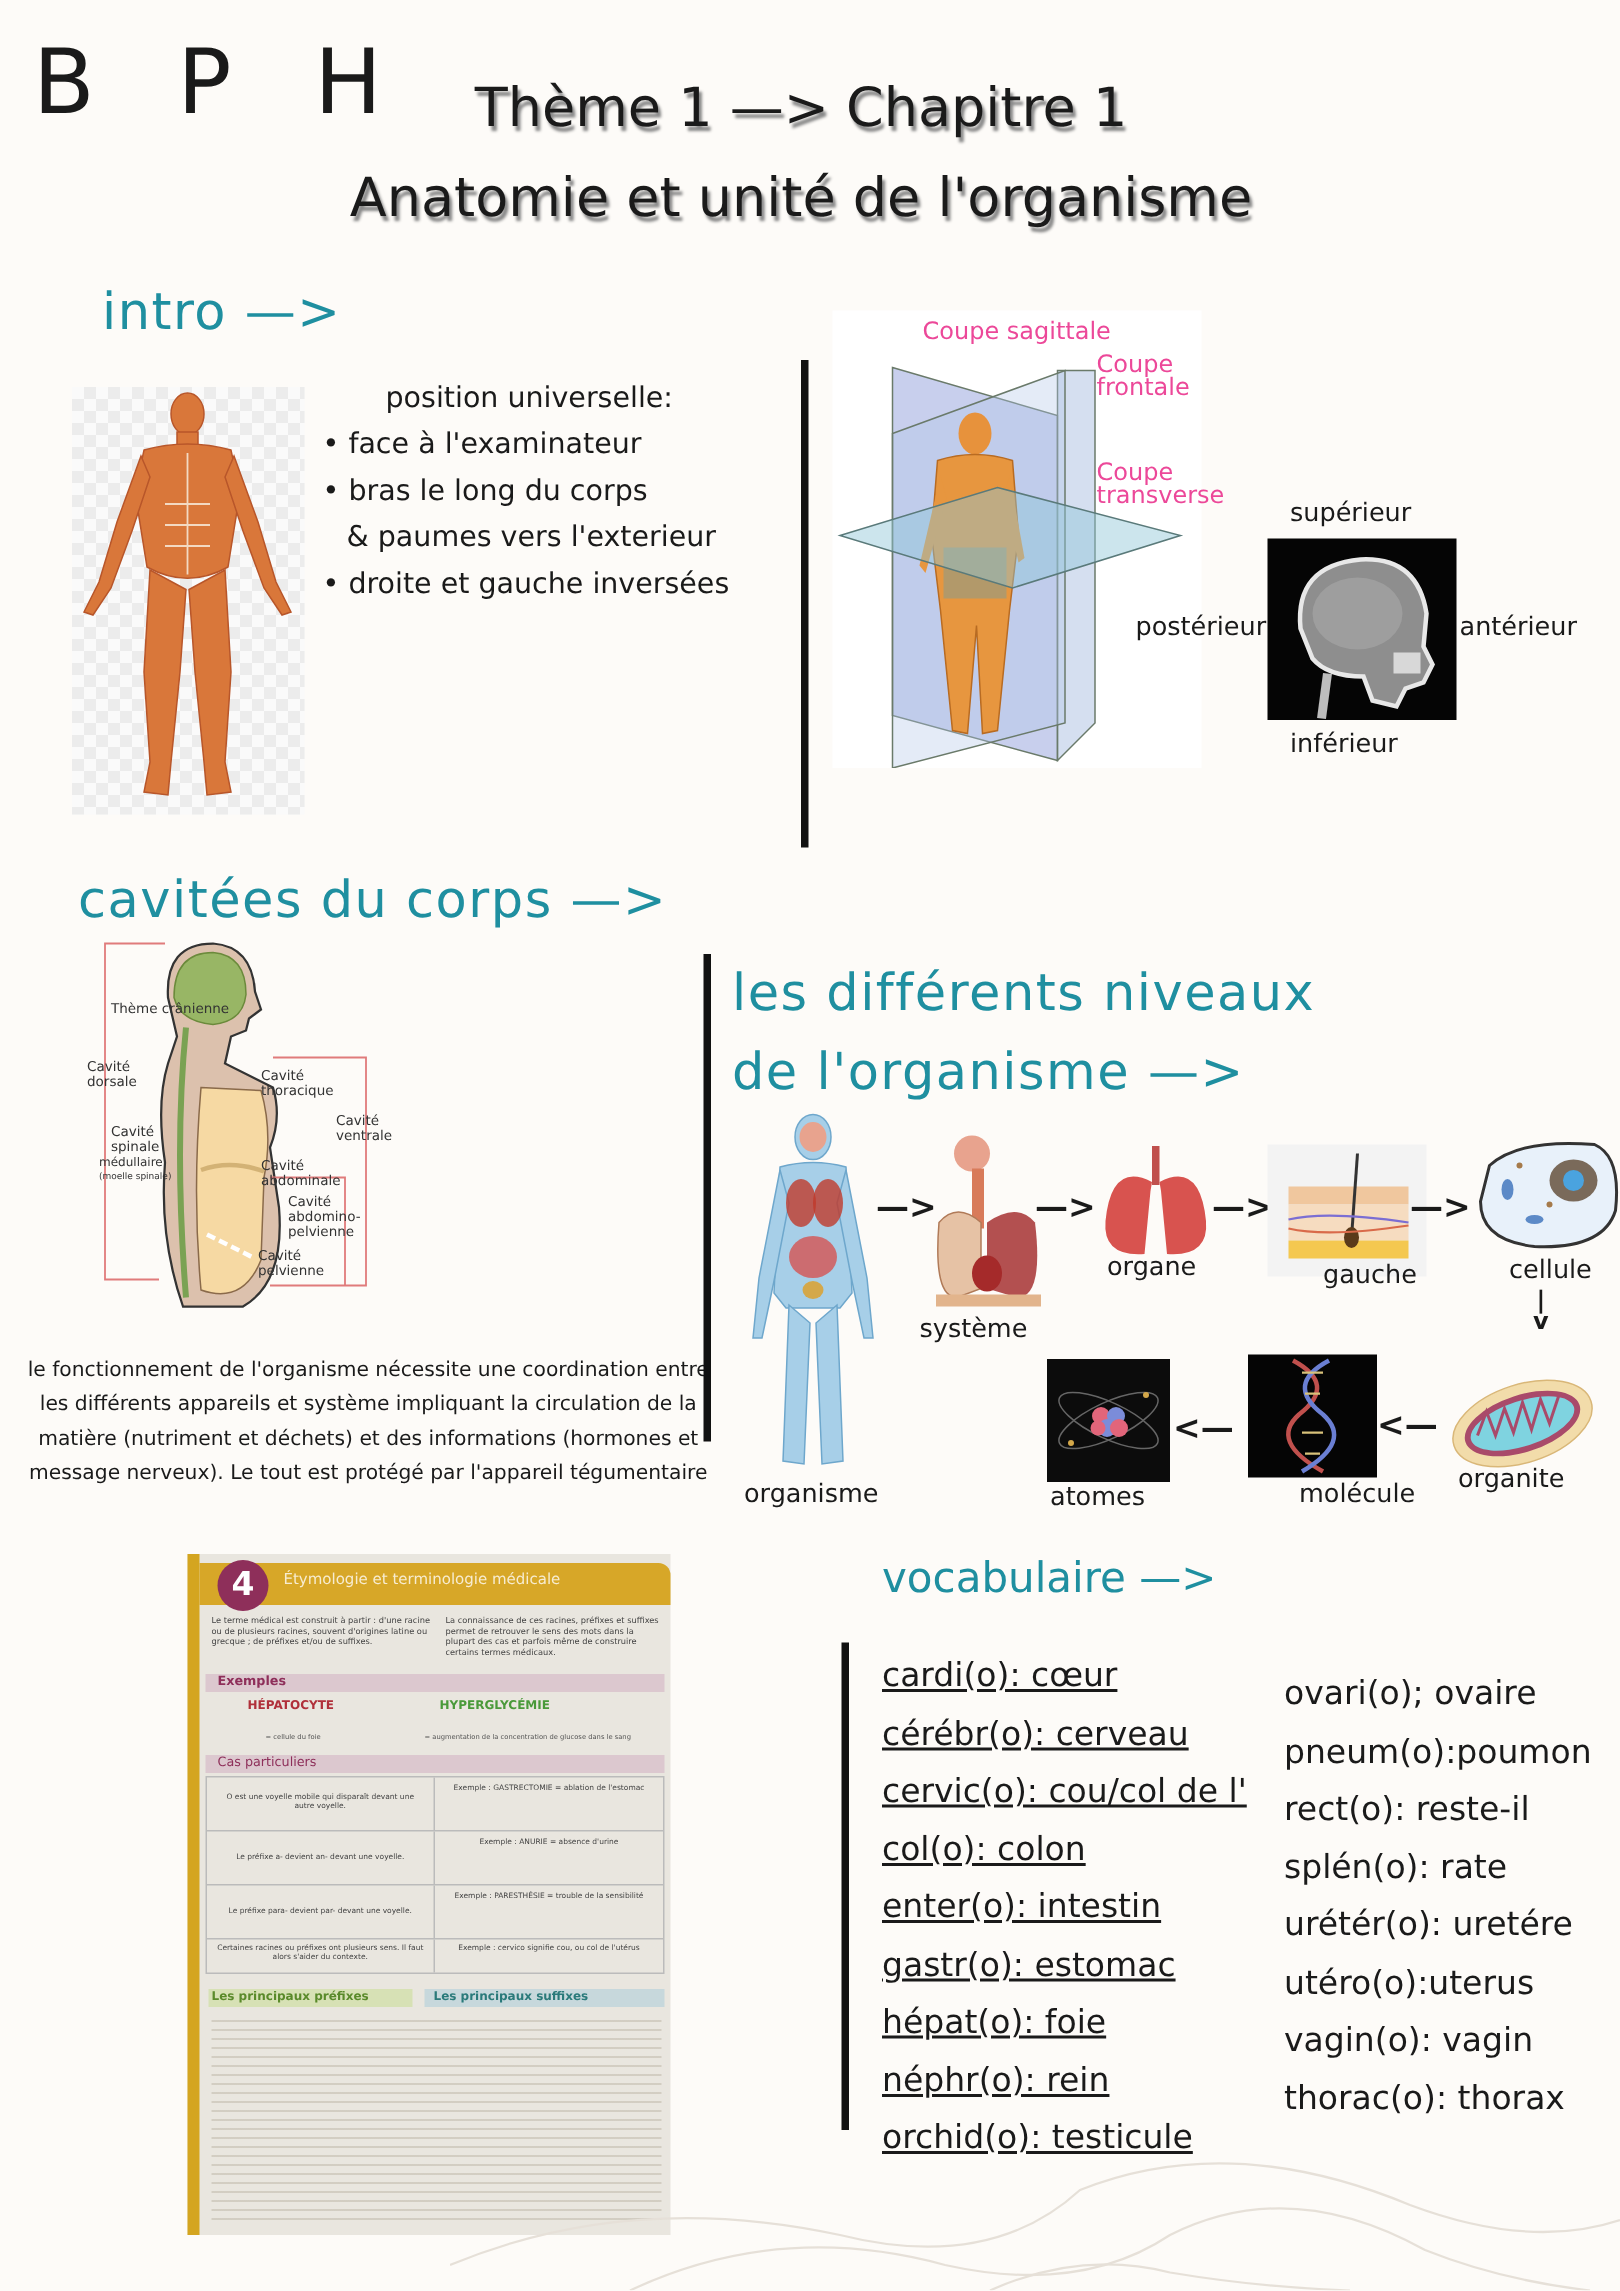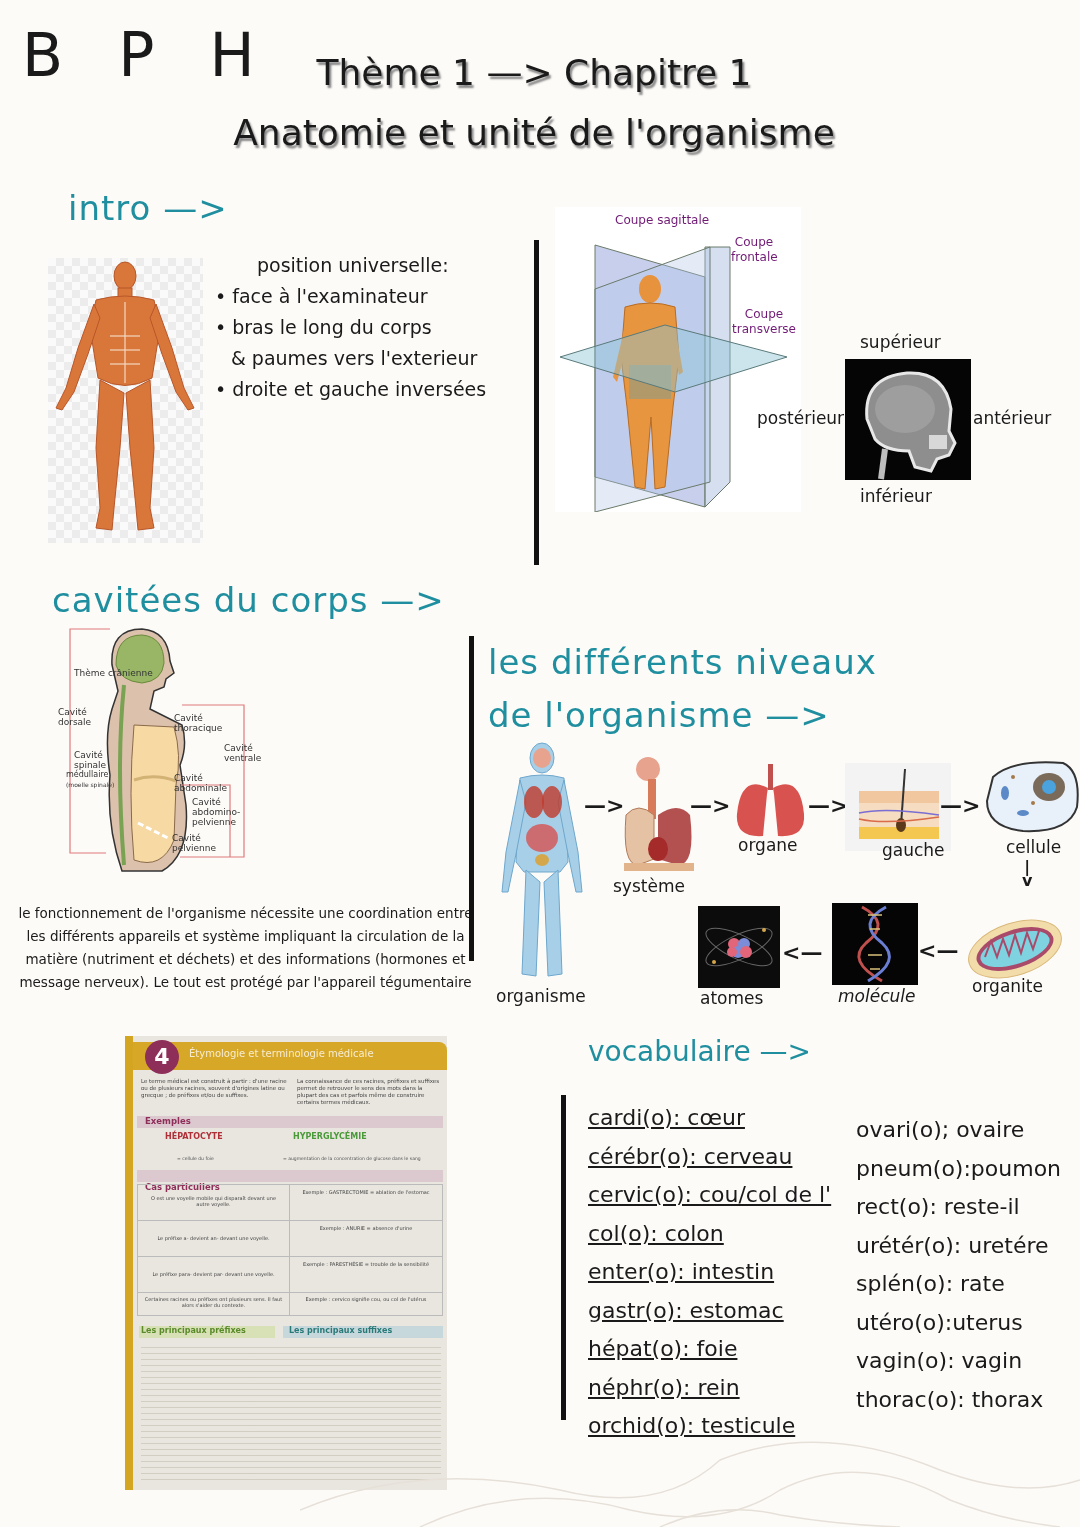--- a/index.html
+++ b/index.html
@@ -28,21 +28,21 @@
                       linear-gradient(45deg,#ececec 25%,transparent 25%,transparent 75%,#ececec 75%);
     background-size: 16px 16px; background-position: 0 0, 8px 8px; background-color:#fafafa; }
   .intro-text { left: 215px; top: 250px; font-size: 19px; line-height: 31px; }
   .intro-text .center { padding-left: 42px; }
   .intro-text .sub { padding-left: 16px; }
 
   .vline { background: #111; width: 5px; }
 
   
   .planes-fig { left: 555px; top: 207px; width: 246px; height: 305px; background: #fff; }
-  .plane-label { font-size: 12px; color: #701a75; text-align: center; line-height: 15px; }
+  .plane-label { font-size: 16px; color: #ec4899; text-align: left; line-height: 15px; }
 
   
   .skull { left: 845px; top: 359px; width: 126px; height: 121px; background: #050505; }
   .dir-label { font-size: 17px; }
 
   
   .cav-title { left: 52px; top: 580px; }
   .cav-fig { left: 62px; top: 625px; width: 190px; height: 250px; }
   .cav-label { font-size: 9px; line-height: 10px; color: #333; position:absolute; }
   .cav-paragraph { left: 18px; top: 902px; width: 455px; text-align: center; font-size: 13.5px; line-height: 23px; }
@@ -257,21 +257,21 @@
     <path d="M30 4 Q60 20 34 40 Q14 58 50 78" stroke="#c0504d" stroke-width="3" fill="none"></path>
     <path d="M54 4 Q24 20 50 40 Q70 58 36 78" stroke="#6a7fd3" stroke-width="3" fill="none"></path>
     <g stroke="#d8c27a" stroke-width="1.5">
       <line x1="36" y1="12" x2="50" y2="12"></line>
         <line x1="38" y1="26" x2="48" y2="26"></line>
       <line x1="36" y1="52" x2="50" y2="52"></line>
         <line x1="38" y1="66" x2="48" y2="66"></line>
     </g>
   </svg>
 </div>
-<div class="abs level-label" style="left:838px; top:986px;font-style:italic;">molécule</div>
+<div class="abs level-label" style="left:866px; top:986px;">molécule</div>
 
 <div class="abs arrow" style="left:782px; top:940px;">&lt;—</div>
 
 <div class="abs" style="left:698px; top:906px; width:82px; height:82px; background:#0c0c0c;">
   <svg width="82" height="82" viewBox="0 0 82 82">
     <ellipse cx="41" cy="41" rx="36" ry="12" stroke="#666" fill="none" transform="rotate(25 41 41)"></ellipse>
     <ellipse cx="41" cy="41" rx="36" ry="12" stroke="#666" fill="none" transform="rotate(-25 41 41)"></ellipse>
     <circle cx="36" cy="38" r="6" fill="#e2657a"></circle>
     <circle cx="46" cy="38" r="6" fill="#7b8cd9"></circle>
     <circle cx="40" cy="46" r="6" fill="#7b8cd9"></circle>
@@ -289,21 +289,21 @@
   <div class="abs" style="left:56px; top:12px; color:#f7ecd0; font-size:10px;">Étymologie et terminologie médicale</div>
   <div class="abs" style="left:8px; top:42px; width:148px; font-size:5.5px; line-height:7px; color:#444;">Le terme médical est construit à partir : d'une racine ou de plusieurs racines, souvent d'origines latine ou grecque ; de préfixes et/ou de suffixes.</div>
   <div class="abs" style="left:164px; top:42px; width:146px; font-size:5.5px; line-height:7px; color:#444;">La connaissance de ces racines, préfixes et suffixes permet de retrouver le sens des mots dans la plupart des cas et parfois même de construire certains termes médicaux.</div>
   <div class="abs" style="left:4px; top:80px; width:306px; height:12px; background:#dcc8cf;"></div>
   <div class="abs" style="left:12px; top:80px; font-size:8.5px; font-weight:bold; color:#8e2f5a;">Exemples</div>
   <div class="abs" style="left:32px; top:96px; font-size:8px; font-weight:bold; color:#b0303a;">HÉPATOCYTE</div>
   <div class="abs" style="left:44px; top:120px; font-size:4.5px; color:#555;">= cellule du foie</div>
   <div class="abs" style="left:160px; top:96px; font-size:8px; font-weight:bold; color:#4a9a3a;">HYPERGLYCÉMIE</div>
   <div class="abs" style="left:150px; top:120px; font-size:4.5px; color:#555;">= augmentation de la concentration de glucose dans le sang</div>
   <div class="abs" style="left:4px; top:134px; width:306px; height:12px; background:#dcc8cf;"></div>
-  <div class="abs" style="left:12px; top:134px; font-size:8.5px; font-weight:bold; color:#8e2f5a;margin-top:12px;">Cas particuliers</div>
+  <div class="abs" style="left:12px; top:134px; font-size:8.5px; font-weight:normal; color:#8e2f5a;">Cas particuliers</div>
   <div class="abs" style="left:4px; top:148px; width:306px; border:1px solid #bbb;">
     <div style="display:flex; height:36px; border-bottom:1px solid #bbb;">
       <div style="width:50%; border-right:1px solid #bbb; font-size:5px; padding:10px 6px; text-align:center; color:#444;">O est une voyelle mobile qui disparaît devant une autre voyelle.</div>
       <div style="width:50%; font-size:5px; padding:4px; text-align:center; color:#444;">Exemple : GASTRECTOMIE = ablation de l'estomac</div>
     </div>
     <div style="display:flex; height:36px; border-bottom:1px solid #bbb;">
       <div style="width:50%; border-right:1px solid #bbb; font-size:5px; padding:14px 6px; text-align:center; color:#444;">Le préfixe a- devient an- devant une voyelle.</div>
       <div style="width:50%; font-size:5px; padding:4px; text-align:center; color:#444;">Exemple : ANURIE = absence d'urine</div>
     </div>
     <div style="display:flex; height:36px; border-bottom:1px solid #bbb;">
@@ -334,22 +334,22 @@
   <div>gastr(o): estomac</div>
   <div>hépat(o): foie</div>
   <div>néphr(o): rein</div>
   <div>orchid(o): testicule</div>
 </div>
 
 <div class="abs vocab-col" style="left:856px; top:1111px;">
   <div>ovari(o); ovaire</div>
   <div>pneum(o):poumon</div>
   <div>rect(o): reste-il</div>
+  <div>splén(o): rate</div>
   <div>urétér(o): uretére</div>
-  <div>splén(o): rate</div>
   <div>utéro(o):uterus</div>
   <div>vagin(o): vagin</div>
   <div>thorac(o): thorax</div>
 </div>
 
 <svg class="abs" style="left:300px; top:1420px;" width="780" height="107" viewBox="0 0 780 107">
   <g stroke="#e6e0d8" stroke-width="1.5" fill="none">
     <path d="M0 90 Q120 40 260 70 Q360 95 420 40 Q520 0 640 50 Q720 80 780 60"></path>
     <path d="M120 107 Q220 60 330 90 Q420 110 480 70 Q560 30 650 80 Q700 100 760 107"></path>
     <path d="M360 107 Q420 80 480 95 Q540 105 600 107"></path>

